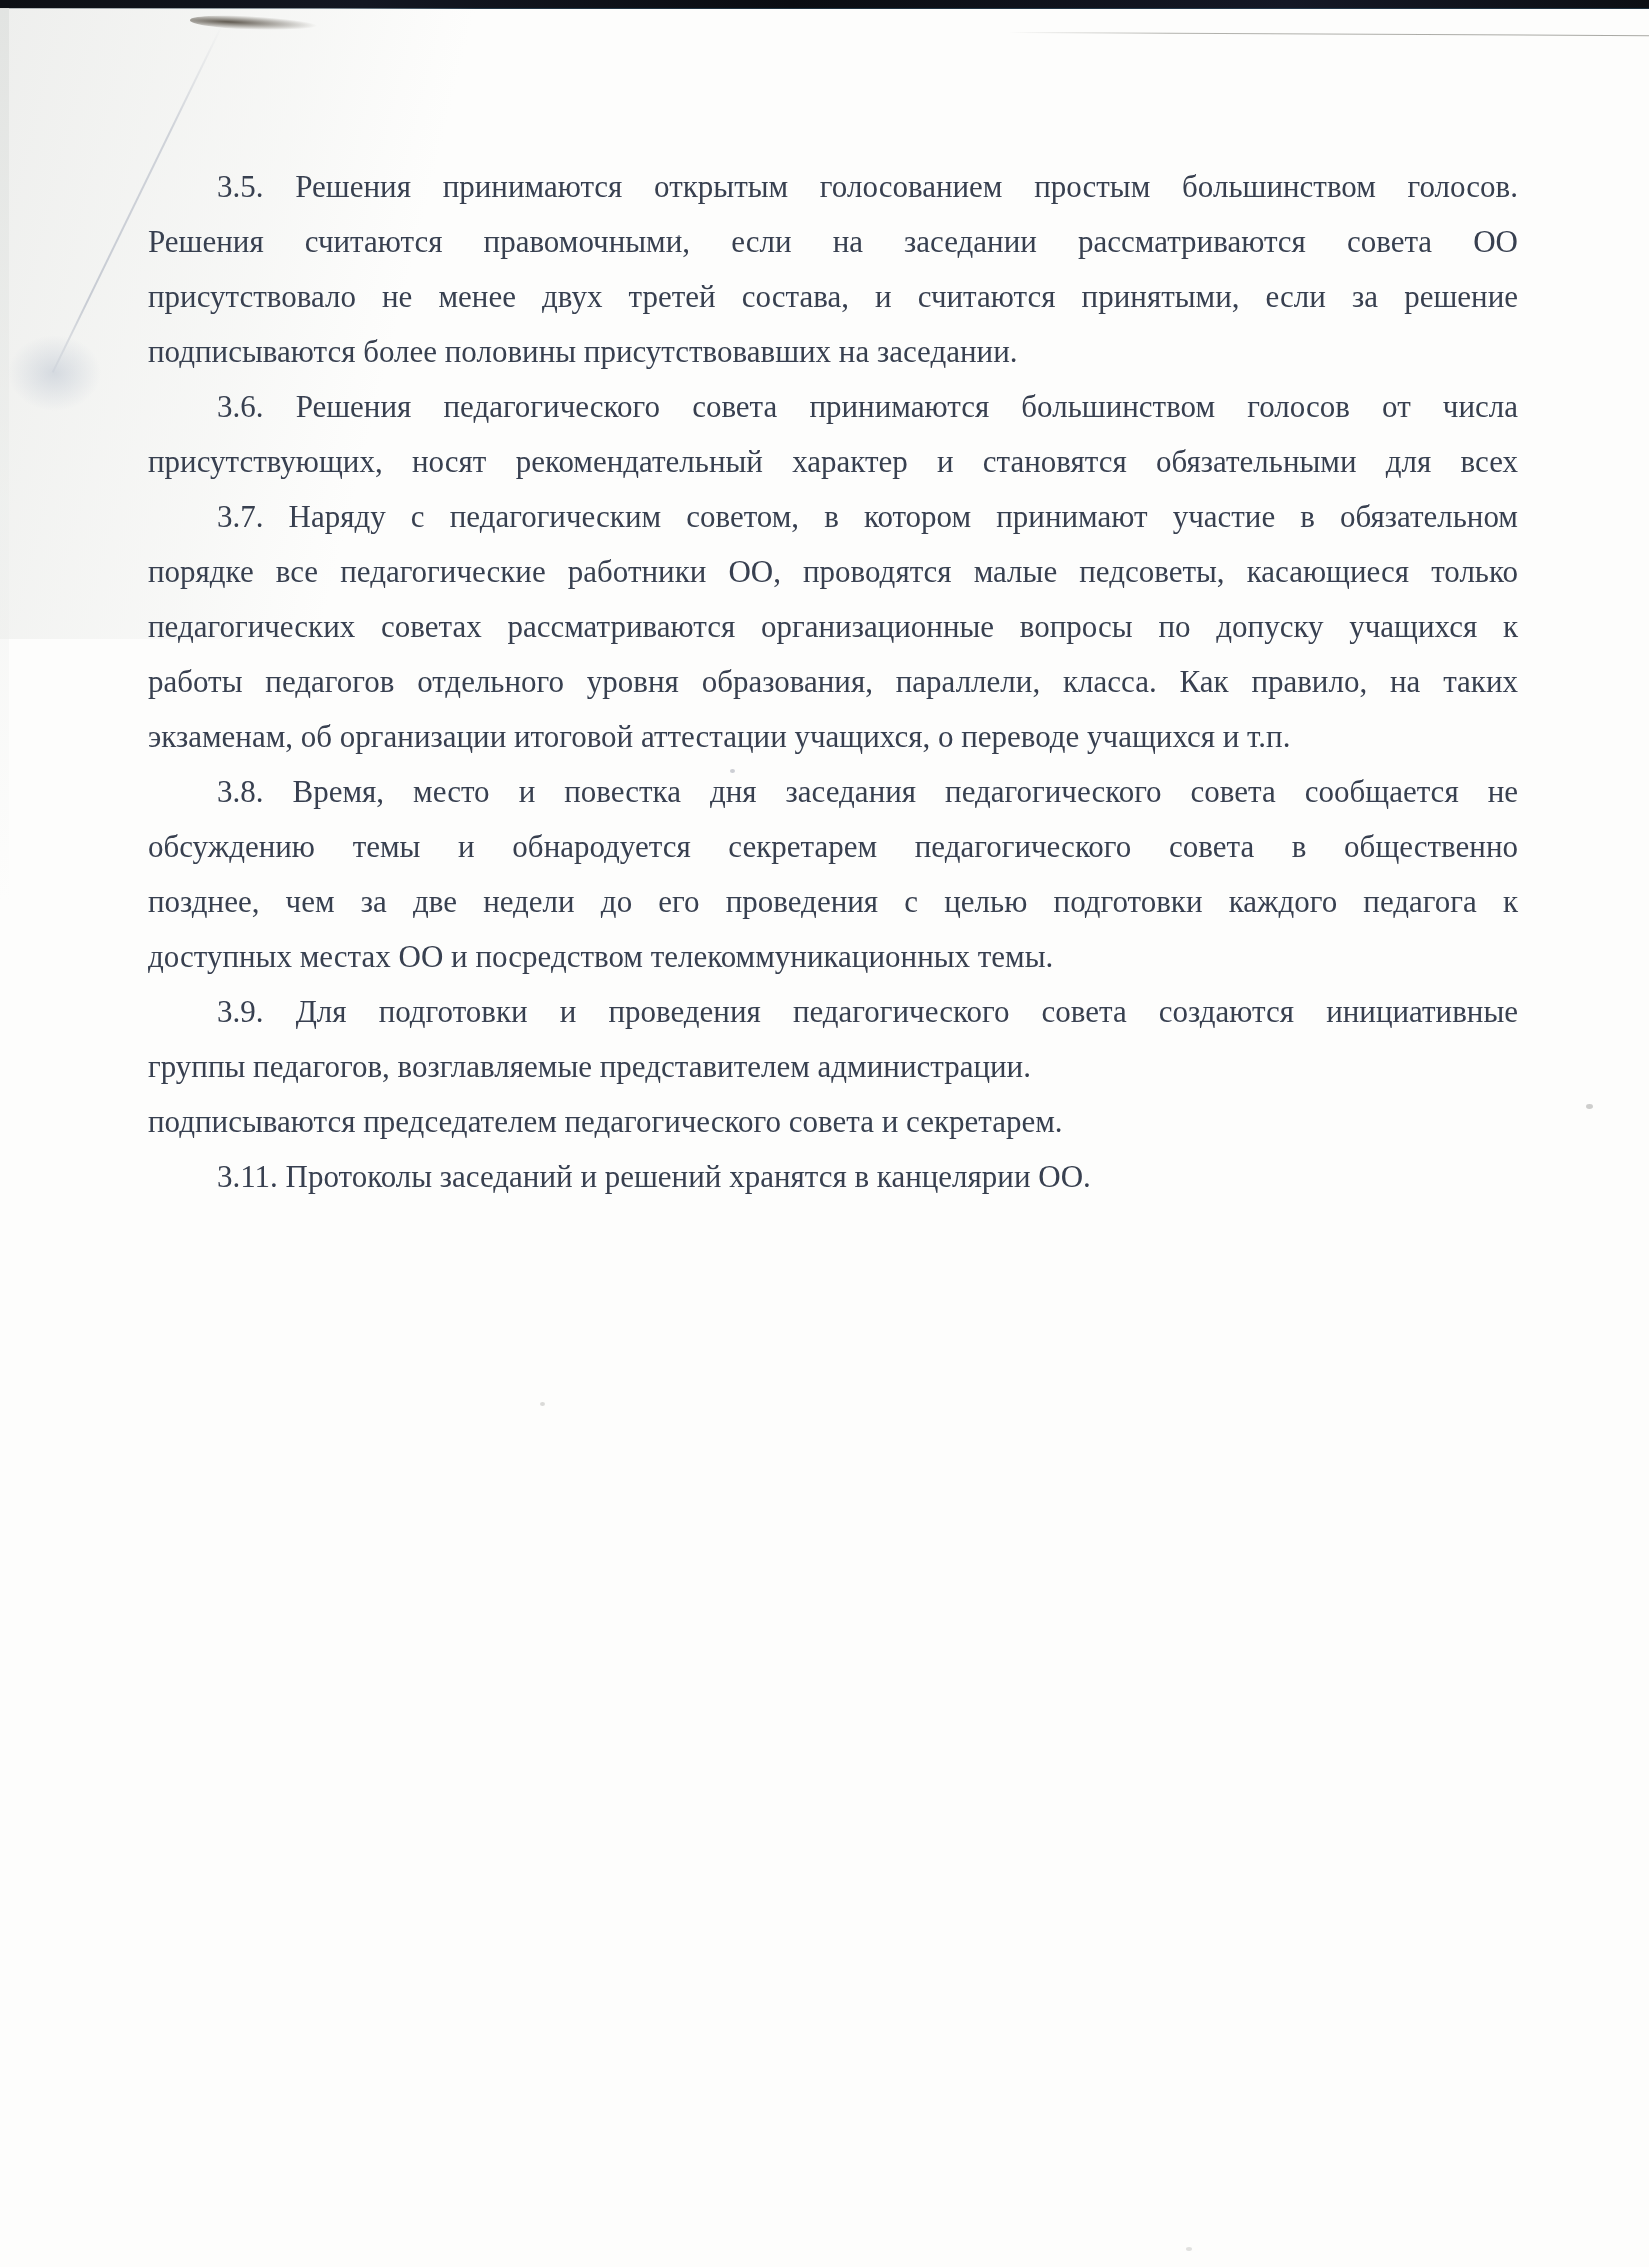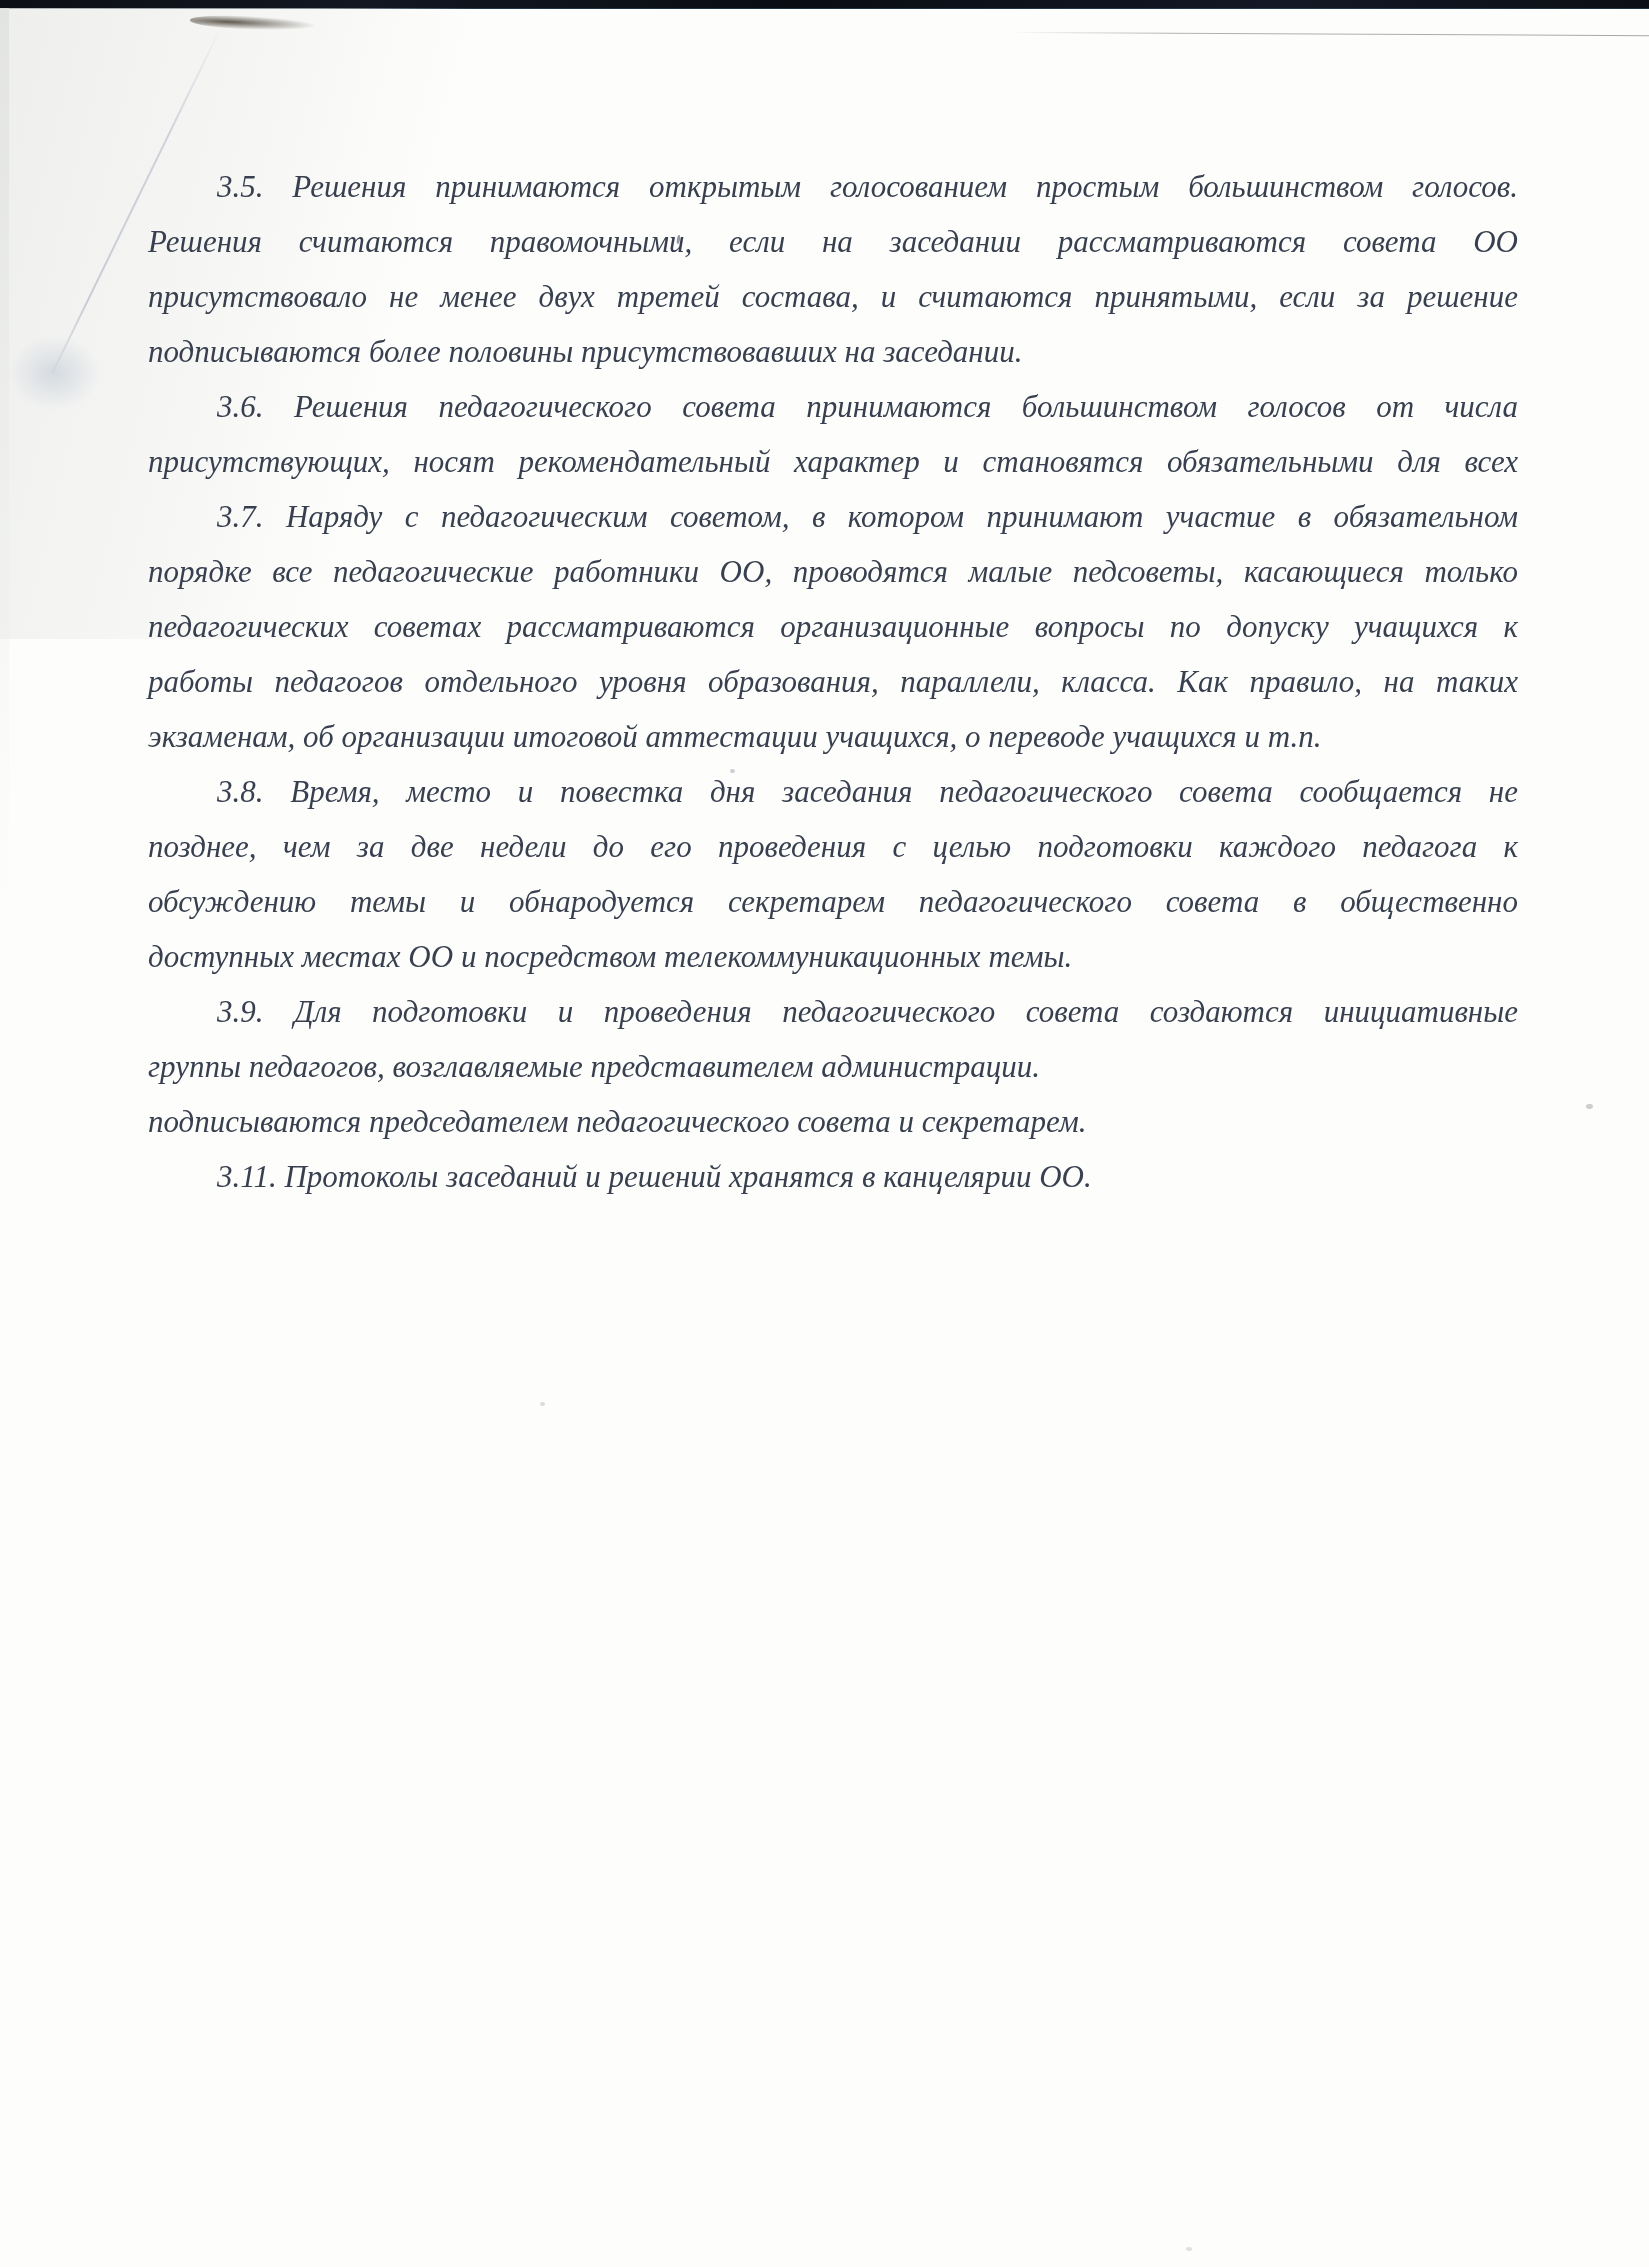--- a/index.html
+++ b/index.html
@@ -104,21 +104,20 @@
   #speck-5 { left: 1186px; top: 2247px; width: 5.8px; height: 3.9px; background: rgba(180, 180, 177, 0.4); }
 
   
   #doc {
     position: absolute;
     left: 148px; top: 159px;
     width: 1370px;
     color: #384050;
     font-size: 31px;
     line-height: 55px;
-    font-style: italic;
   }
   .paragraph { margin: 0; }
   .line {
     height: 55px;
     text-align: justify;
     text-align-last: justify;
     white-space: normal;
   }
   .line.first { text-indent: 69px; }
   .line.last  { text-align-last: left; }
@@ -153,22 +152,22 @@
     </div>
     <div class="paragraph">
       <div class="line first">3.7. Наряду с педагогическим советом, в котором принимают участие в обязательном</div>
       <div class="line">порядке все педагогические работники ОО, проводятся малые педсоветы, касающиеся только</div>
       <div class="line">педагогических советах рассматриваются организационные вопросы по допуску учащихся к</div>
       <div class="line">работы педагогов отдельного уровня образования, параллели, класса. Как правило, на таких</div>
       <div class="line last">экзаменам, об организации итоговой аттестации учащихся, о переводе учащихся и т.п.</div>
     </div>
     <div class="paragraph">
       <div class="line first">3.8. Время, место и повестка дня заседания педагогического совета сообщается не</div>
+      <div class="line">обсуждению темы и обнародуется секретарем педагогического совета в общественно</div>
       <div class="line">позднее, чем за две недели до его проведения с целью подготовки каждого педагога к</div>
-      <div class="line">обсуждению темы и обнародуется секретарем педагогического совета в общественно</div>
       <div class="line last">доступных местах ОО и посредством телекоммуникационных темы.</div>
     </div>
     <div class="paragraph">
       <div class="line first">3.9. Для подготовки и проведения педагогического совета создаются инициативные</div>
       <div class="line last">группы педагогов, возглавляемые представителем администрации.</div>
     </div>
     <div class="paragraph">
       <div class="line last">подписываются председателем педагогического совета и секретарем.</div>
     </div>
     <div class="paragraph">

